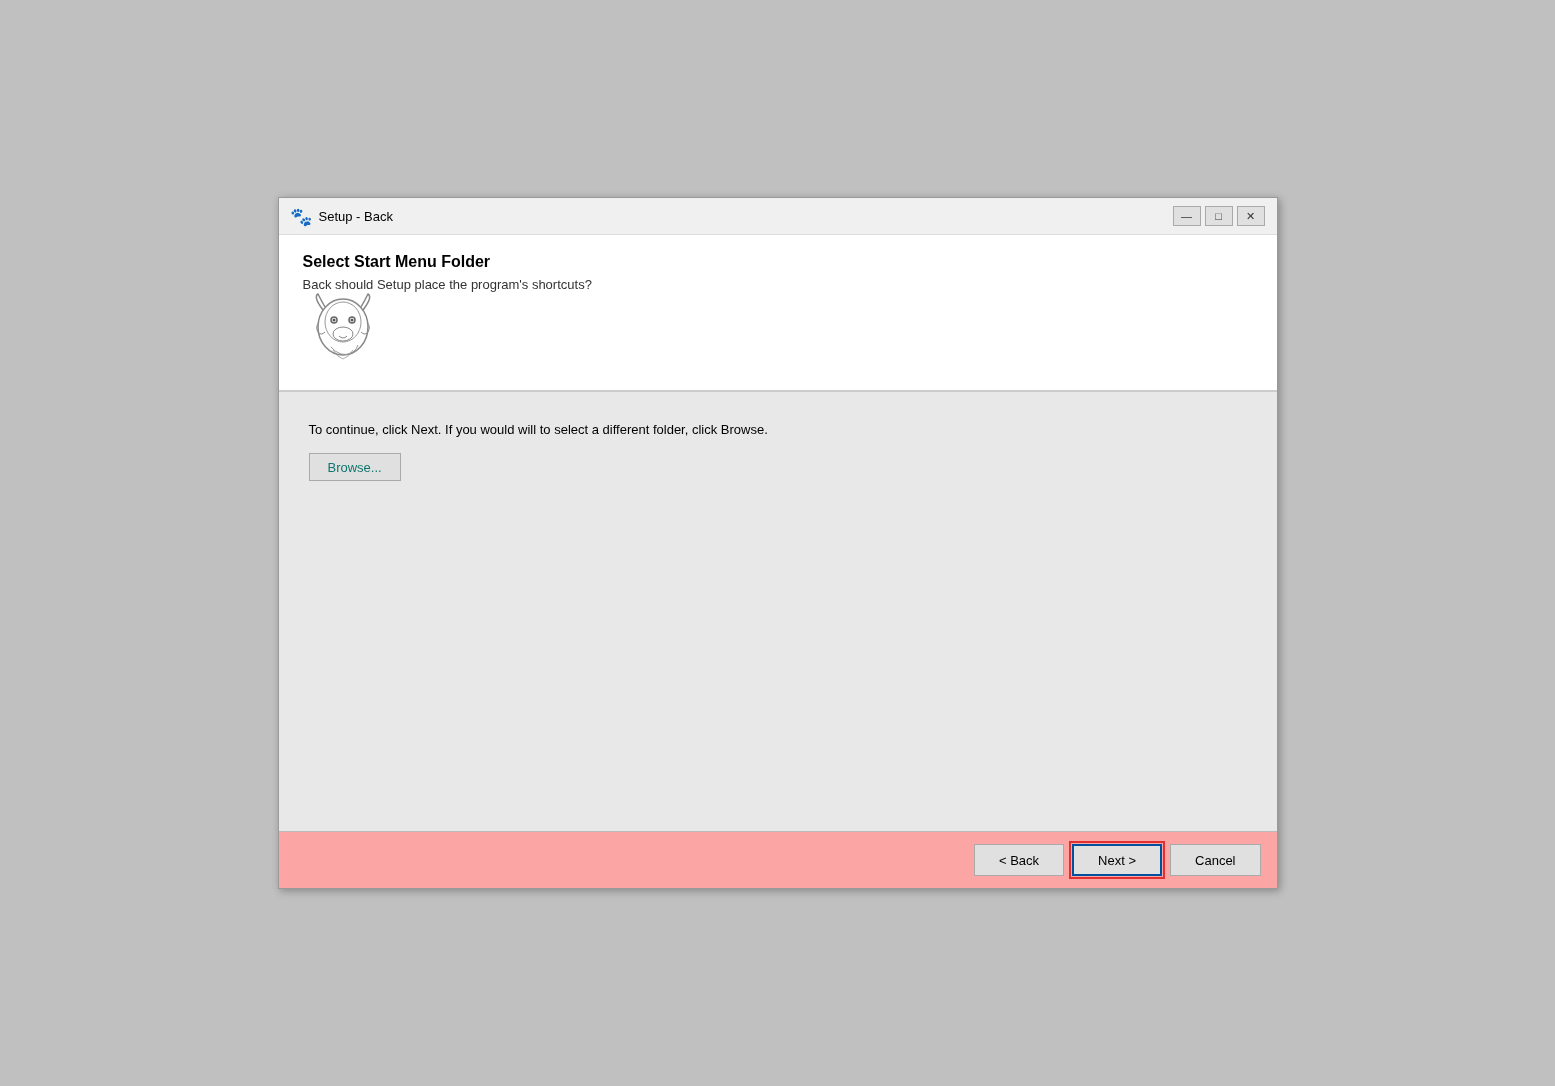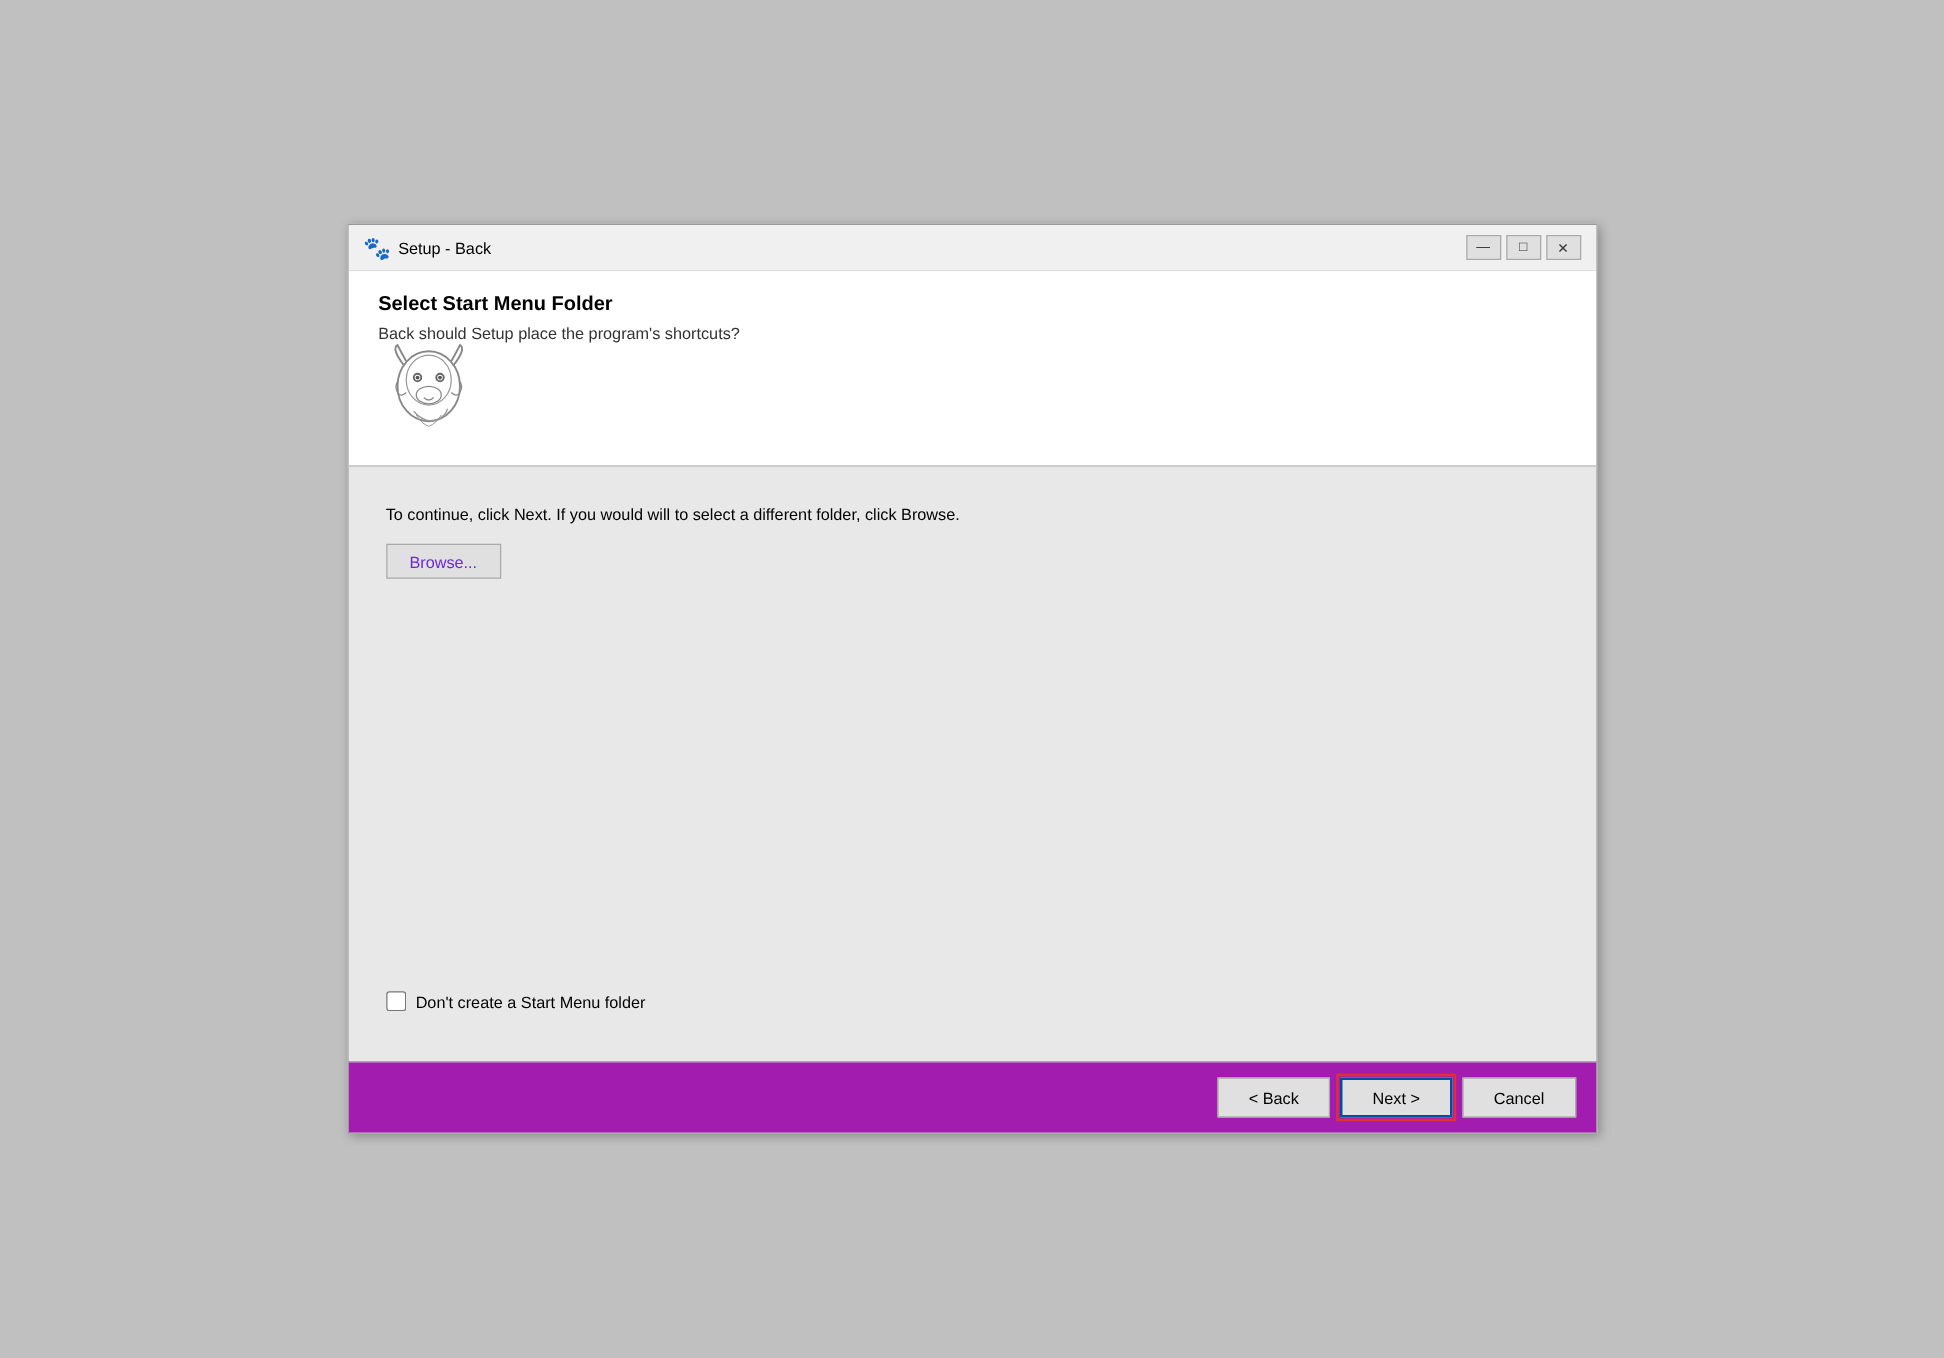--- a/index.html
+++ b/index.html
@@ -141,21 +141,21 @@
       color: #000;
     }
 
     .browse-btn {
       height: 28px;
       padding: 0 18px;
       font-size: 13px;
       background: #e0e0e0;
       border: 1px solid #aaa;
       cursor: pointer;
-      color: #6d28d9;
+      color: #0f766e;
     }
 
     .spacer {
       height: 300px;
     }
 
     .checkbox-row {
       display: flex;
       align-items: center;
       gap: 8px;
@@ -168,21 +168,21 @@
       cursor: pointer;
       accent-color: #000;
     }
 
     .checkbox-label {
       font-size: 13px;
       color: #000;
     }
 
     .footer-area {
-      background: #a21caf;
+      background: #fca5a5;
       border-top: 1px solid #bbb;
       padding: 12px 16px;
       display: flex;
       align-items: center;
       justify-content: flex-end;
       gap: 8px;
     }
 
     .footer-btn {
       height: 32px;
@@ -265,24 +265,20 @@
 
 
     <p class="instruction-text">To continue, click Next. If you would will to select a different folder, click Browse.</p>
 
     <div class="folder-input-row">
       <button class="browse-btn">Browse...</button>
     </div>
 
     <div class="spacer"></div>
 
-    <div class="checkbox-row">
-      <input type="checkbox" class="checkbox-input" style="">
-      <label class="checkbox-label">Don't create a Start Menu folder</label>
-    </div>
   </div>
 
   <div class="footer-area">
     <button class="footer-btn">&lt; Back</button>
     <button class="footer-btn-next">Next &gt;</button>
     <button class="footer-btn">Cancel</button>
   </div>
 </div>
 
 </body></html>

